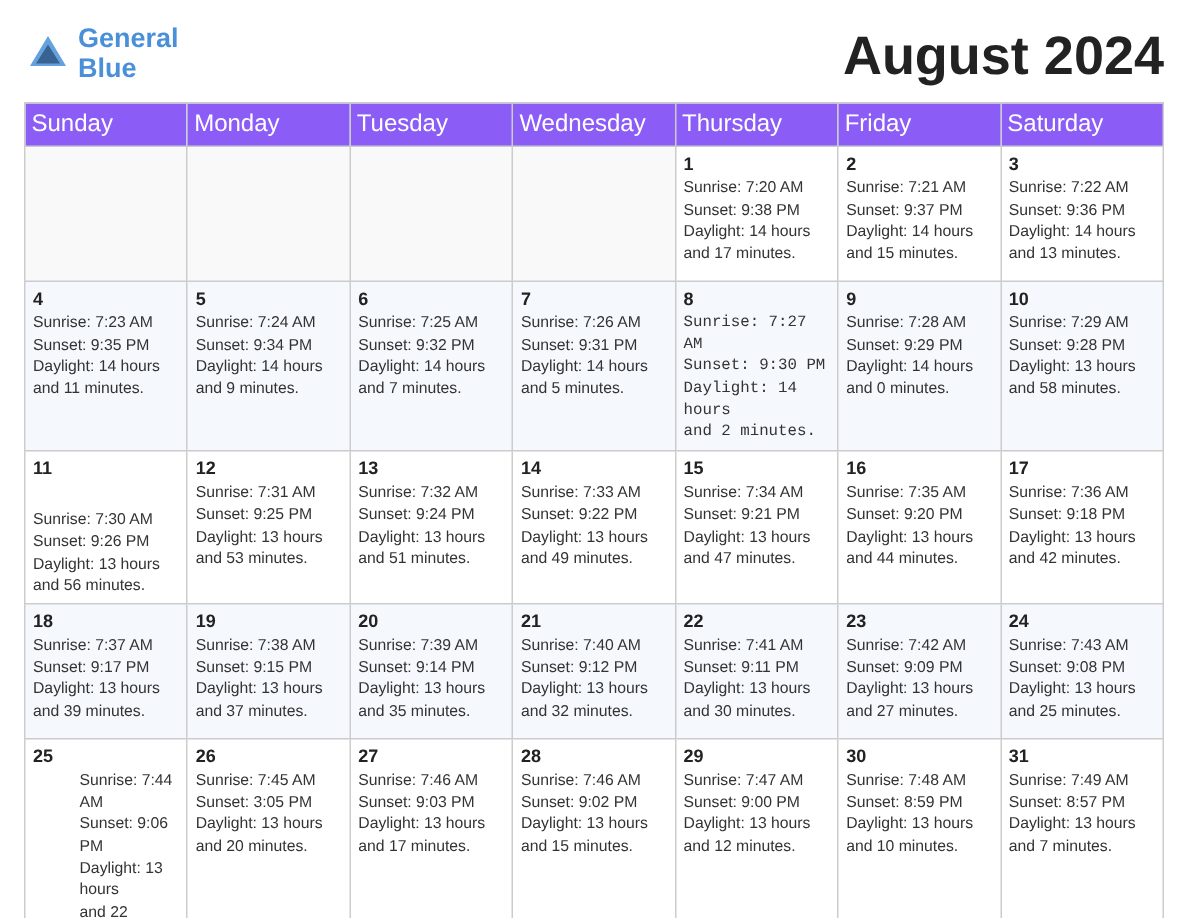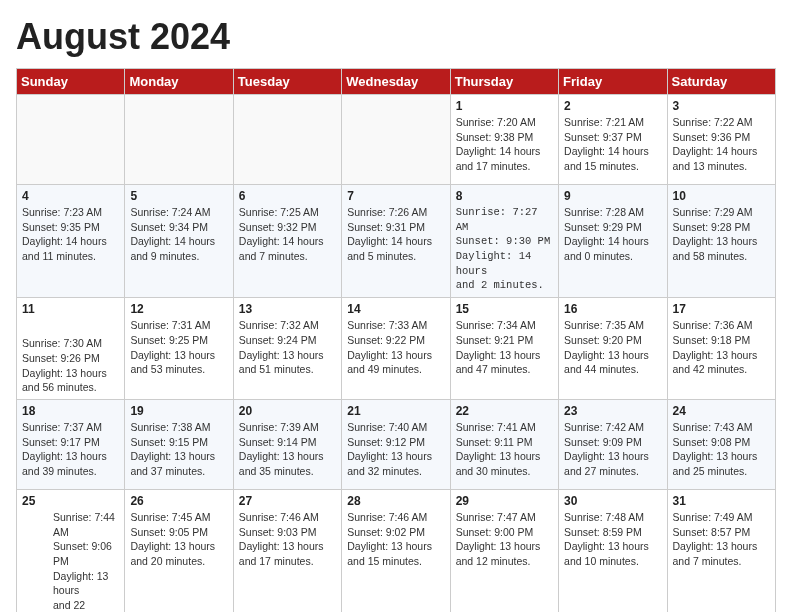--- a/index.html
+++ b/index.html
@@ -45,26 +45,26 @@
     .location {
       font-size: 15px;
       color: #444;
     }
     .calendar {
       width: 100%;
       border-collapse: collapse;
       font-size: 11px;
     }
     .calendar th {
-      background: #b91c1c;
+      background: #8b5cf6;
       color: #fff;
       padding: 5px 4px;
       text-align: left;
-      font-size: 13px;
-      font-weight: bold;
+      font-size: 16px;
+      font-weight: normal;
       border: 1px solid #ccc;
     }
     .calendar td {
       border: 1px solid #ccc;
       vertical-align: top;
       padding: 4px 5px;
       width: 108px;
       min-height: 90px;
       height: 90px;
       background: #fff;
@@ -88,20 +88,32 @@
     .day-info {
       color: #333;
       font-size: 10.5px;
       line-height: 1.4;
     }
   </style>
 </head>
 <body>
 
 <div class="header">
+  <div class="logo">
+    <svg class="logo-icon" viewBox="0 0 40 40">
+      <polygon points="20,5 35,30 5,30" fill="#4a90d9" opacity="0.85"></polygon>
+      <polygon points="20,12 30,28 10,28" fill="#1a3a5c" opacity="0.6"></polygon>
+    </svg>
+    <div>
+      <div class="logo-text">
+        <span>General</span><br>
+        <span style="color:#4a90d9">Blue</span>
+      </div>
+    </div>
+  </div>
   <div class="title-block">
     <div class="month-year">August 2024</div>
   </div>
 </div>
 
 <table class="calendar">
   <thead>
     <tr>
     <th>Sunday</th>
         <th>Monday</th>
@@ -297,21 +309,21 @@
         <td>
           <span class="day-num">25</span>
           <div class="day-info" style="white-space: pre-line; margin-left: 31px;">Sunrise: 7:44 AM
 Sunset: 9:06 PM
 Daylight: 13 hours
 and 22 minutes.</div>
         </td>
         <td>
           <span class="day-num">26</span>
           <div class="day-info" style="white-space: pre-line;">Sunrise: 7:45 AM
-Sunset: 9:05 PM
+Sunset: 3:05 PM
 Daylight: 13 hours
 and 20 minutes.</div>
         </td>
         <td>
           <span class="day-num">27</span>
           <div class="day-info" style="white-space: pre-line;">Sunrise: 7:46 AM
 Sunset: 9:03 PM
 Daylight: 13 hours
 and 17 minutes.</div>
         </td>

